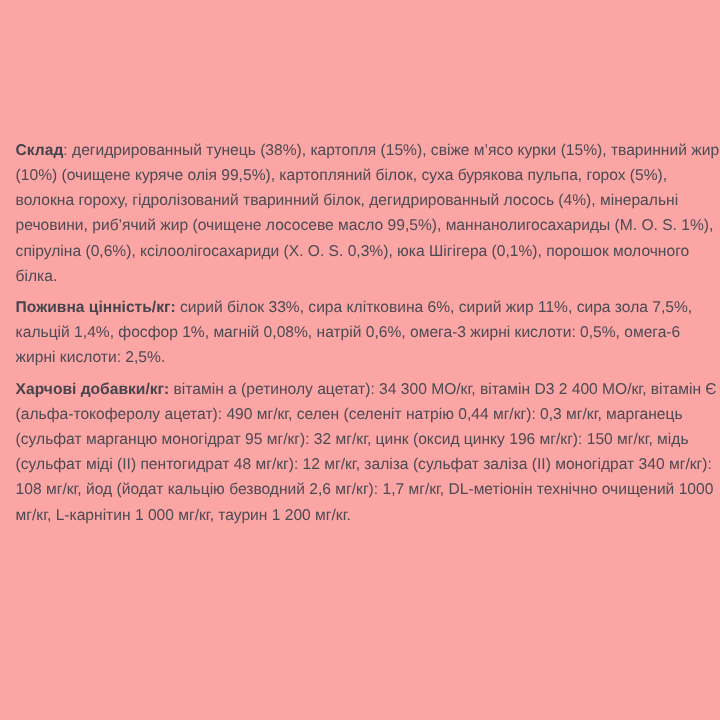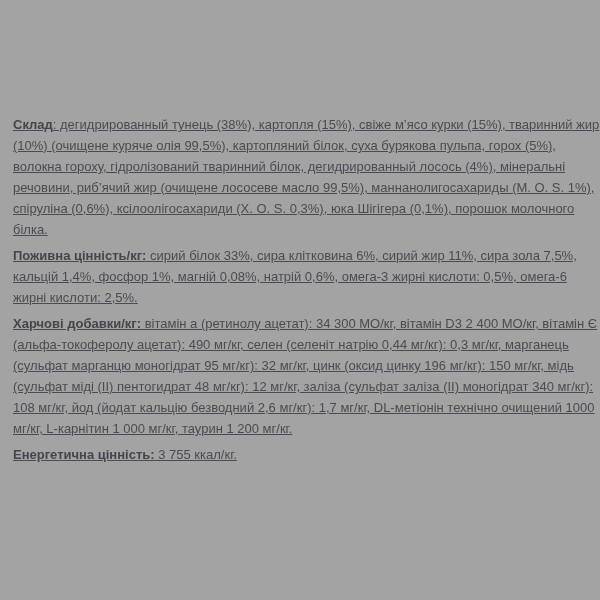--- a/index.html
+++ b/index.html
@@ -5,28 +5,27 @@
   html, body {
     margin: 0;
     padding: 0;
     background: #ffffff;
   }
   .page {
     position: relative;
     box-sizing: border-box;
     width: 600px;
     height: 600px;
-    background: #a3a3a3;
+    background: #fca5a5;
     padding: 114px 0 0 13px;
     font-family: "Liberation Sans", sans-serif;
     font-size: 13px;
     line-height: 21px;
     color: #4b4b54;
     overflow: hidden;
-    text-decoration: underline;
   }
   .page p {
     margin: 0 0 5px 0;
     text-align: left;
   }
   .page b {
     font-weight: 700;
     color: #45454d;
   }
 </style>
@@ -34,16 +33,15 @@
 <body>
 
 <div class="page">
 
   <p><b>Склад</b><span>: дегидрированный тунець (38%), картопля (15%), свіже м’ясо курки (15%), тваринний жир (10%) (очищене куряче олія 99,5%), картопляний білок, суха бурякова пульпа, горох (5%), волокна гороху, гідролізований тваринний білок, дегидрированный лосось (4%), мінеральні речовини, риб’ячий жир (очищене лососеве масло 99,5%), маннанолигосахариды (M. O. S. 1%), спіруліна (0,6%), ксілоолігосахариди (X. O. S. 0,3%), юка Шігігера (0,1%), порошок молочного білка.</span></p>
 
   <p><b>Поживна цінність/кг:</b><span> сирий білок 33%, сира клітковина 6%, сирий жир 11%, сира зола 7,5%, кальцій 1,4%, фосфор 1%, магній 0,08%, натрій 0,6%, омега-3 жирні кислоти: 0,5%, омега-6 жирні кислоти: 2,5%.</span></p>
 
   <p><b>Харчові добавки/кг:</b><span> вітамін а (ретинолу ацетат): 34 300 МО/кг, вітамін D3 2 400 МО/кг, вітамін Є (альфа-токоферолу ацетат): 490 мг/кг, селен (селеніт натрію 0,44 мг/кг): 0,3 мг/кг, марганець (сульфат марганцю моногідрат 95 мг/кг): 32 мг/кг, цинк (оксид цинку 196 мг/кг): 150 мг/кг, мідь (сульфат міді (II) пентогидрат 48 мг/кг): 12 мг/кг, заліза (сульфат заліза (II) моногідрат 340 мг/кг): 108 мг/кг, йод (йодат кальцію безводний 2,6 мг/кг): 1,7 мг/кг, DL-метіонін технічно очищений 1000 мг/кг, L-карнітин 1 000 мг/кг, таурин 1 200 мг/кг.</span></p>
 
-  <p><b>Енергетична цінність:</b><span> 3 755 ккал/кг.</span></p>
 
 
 </div>
 
 </body></html>

